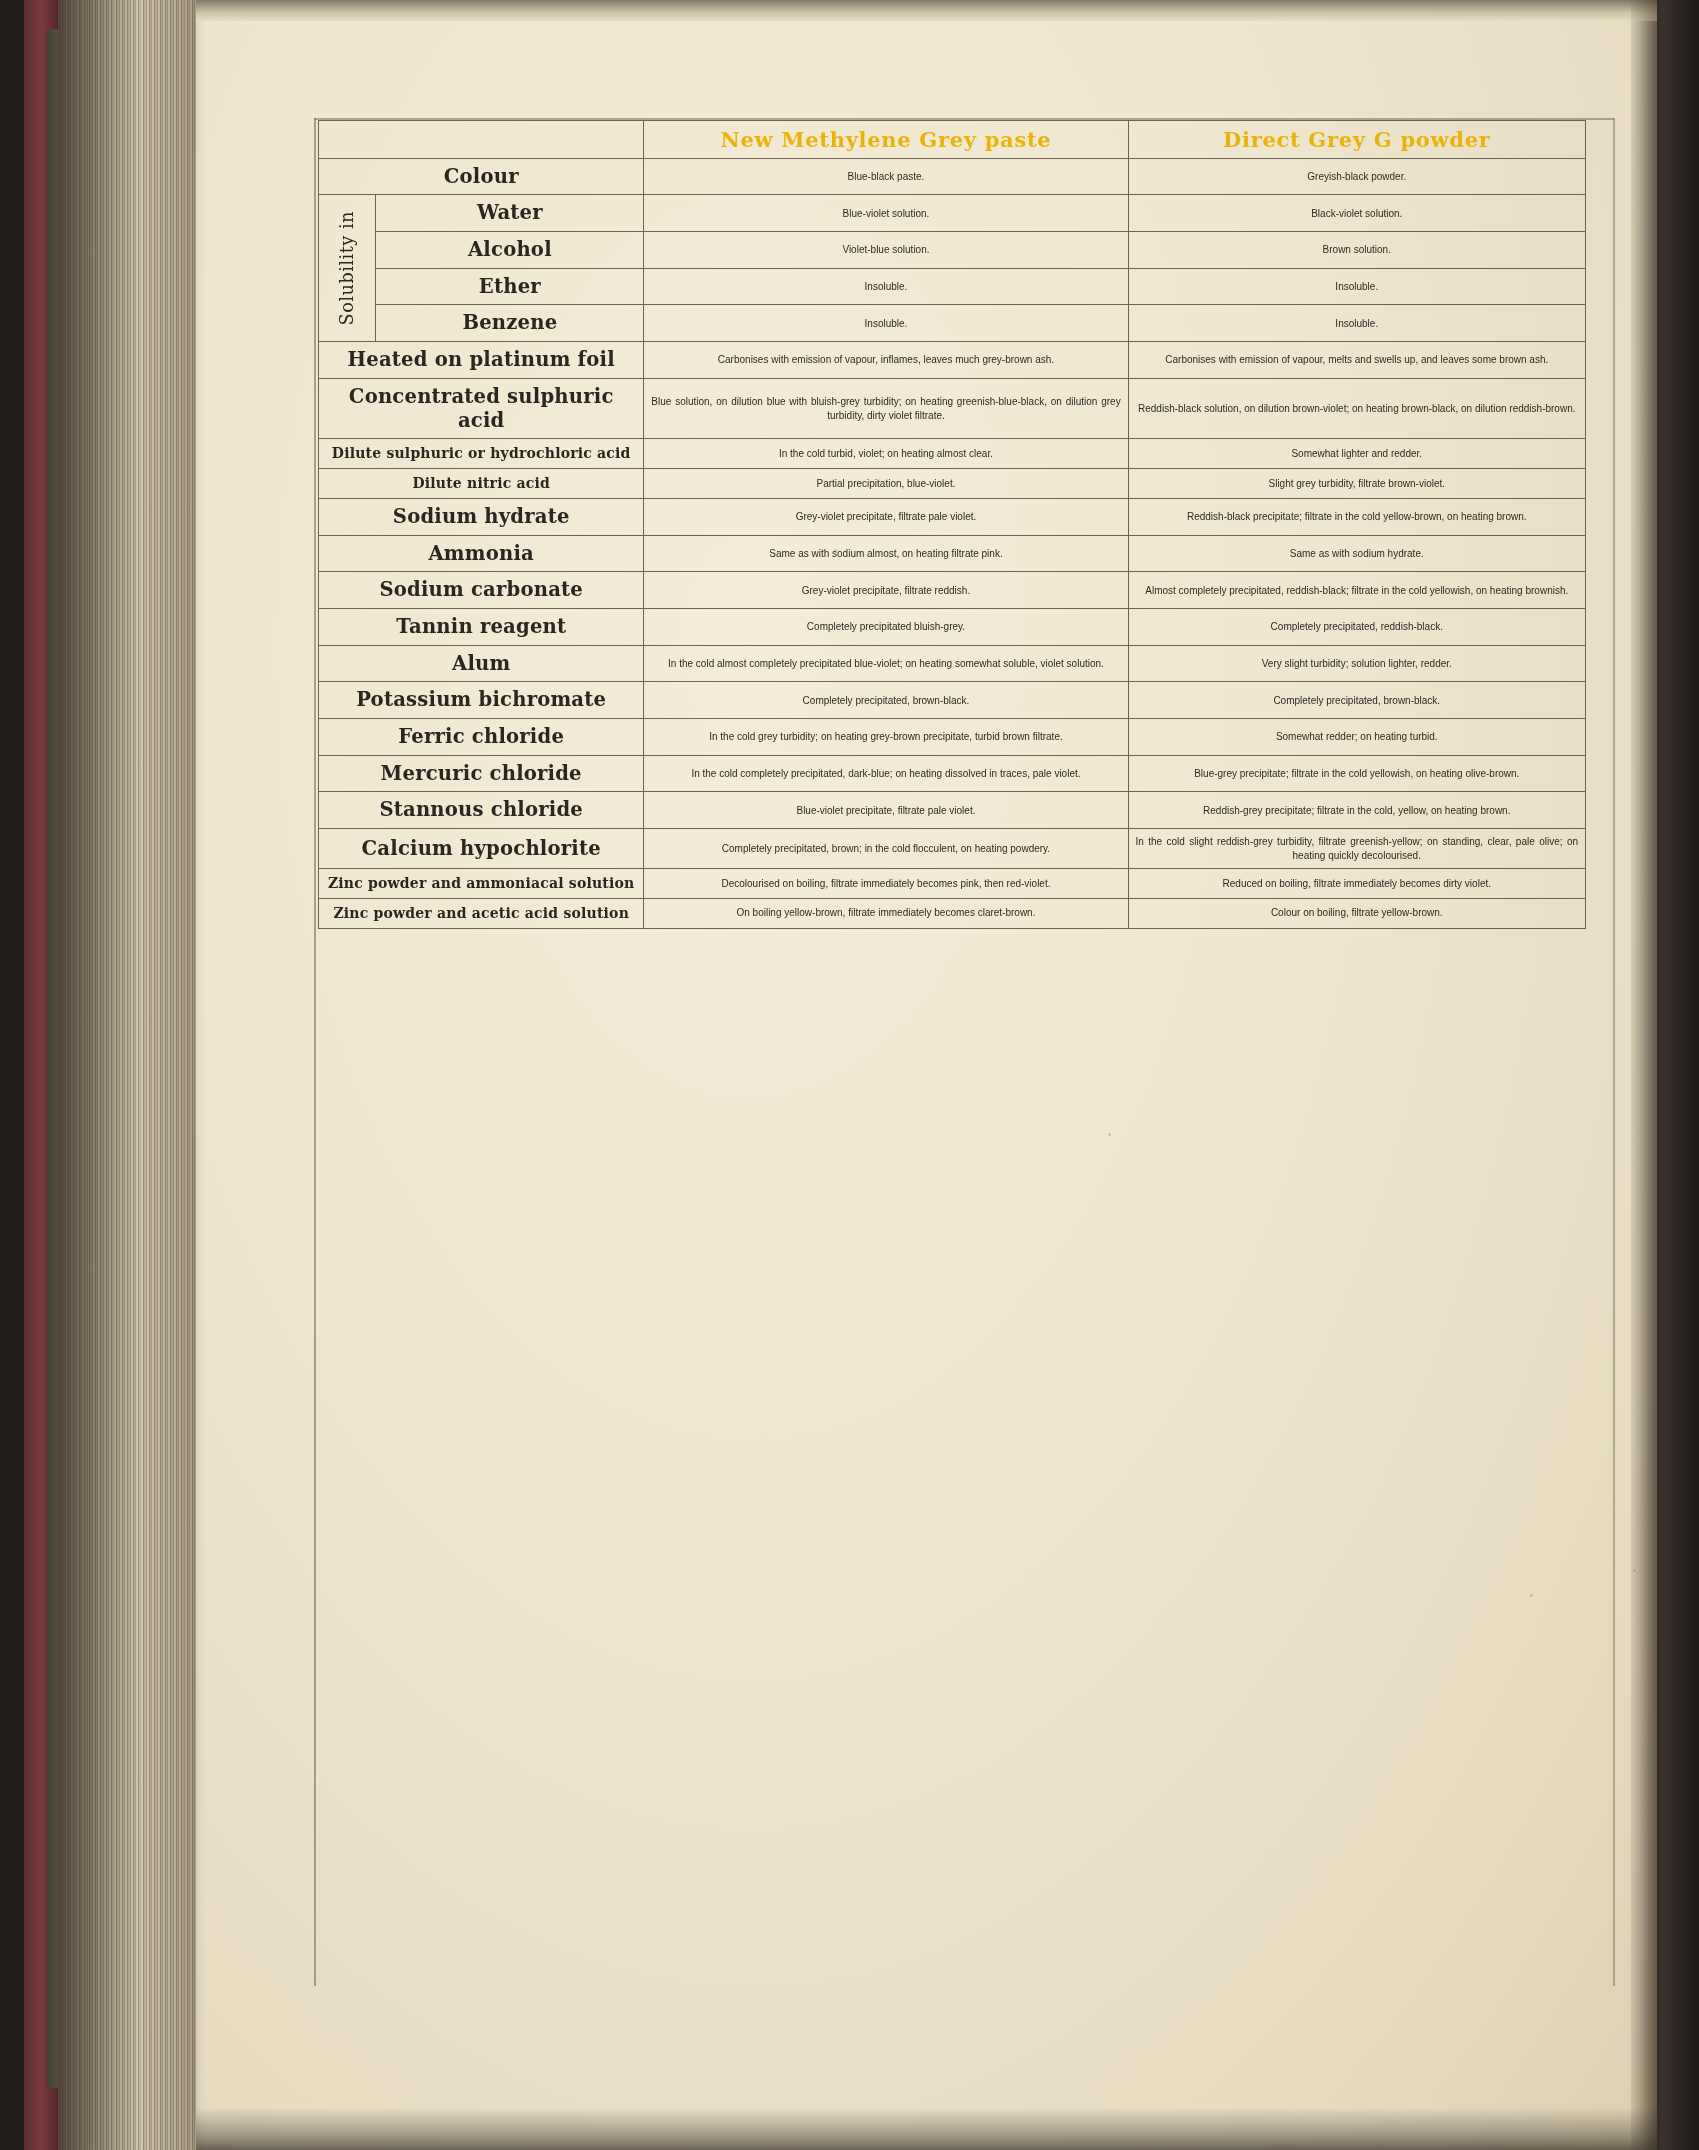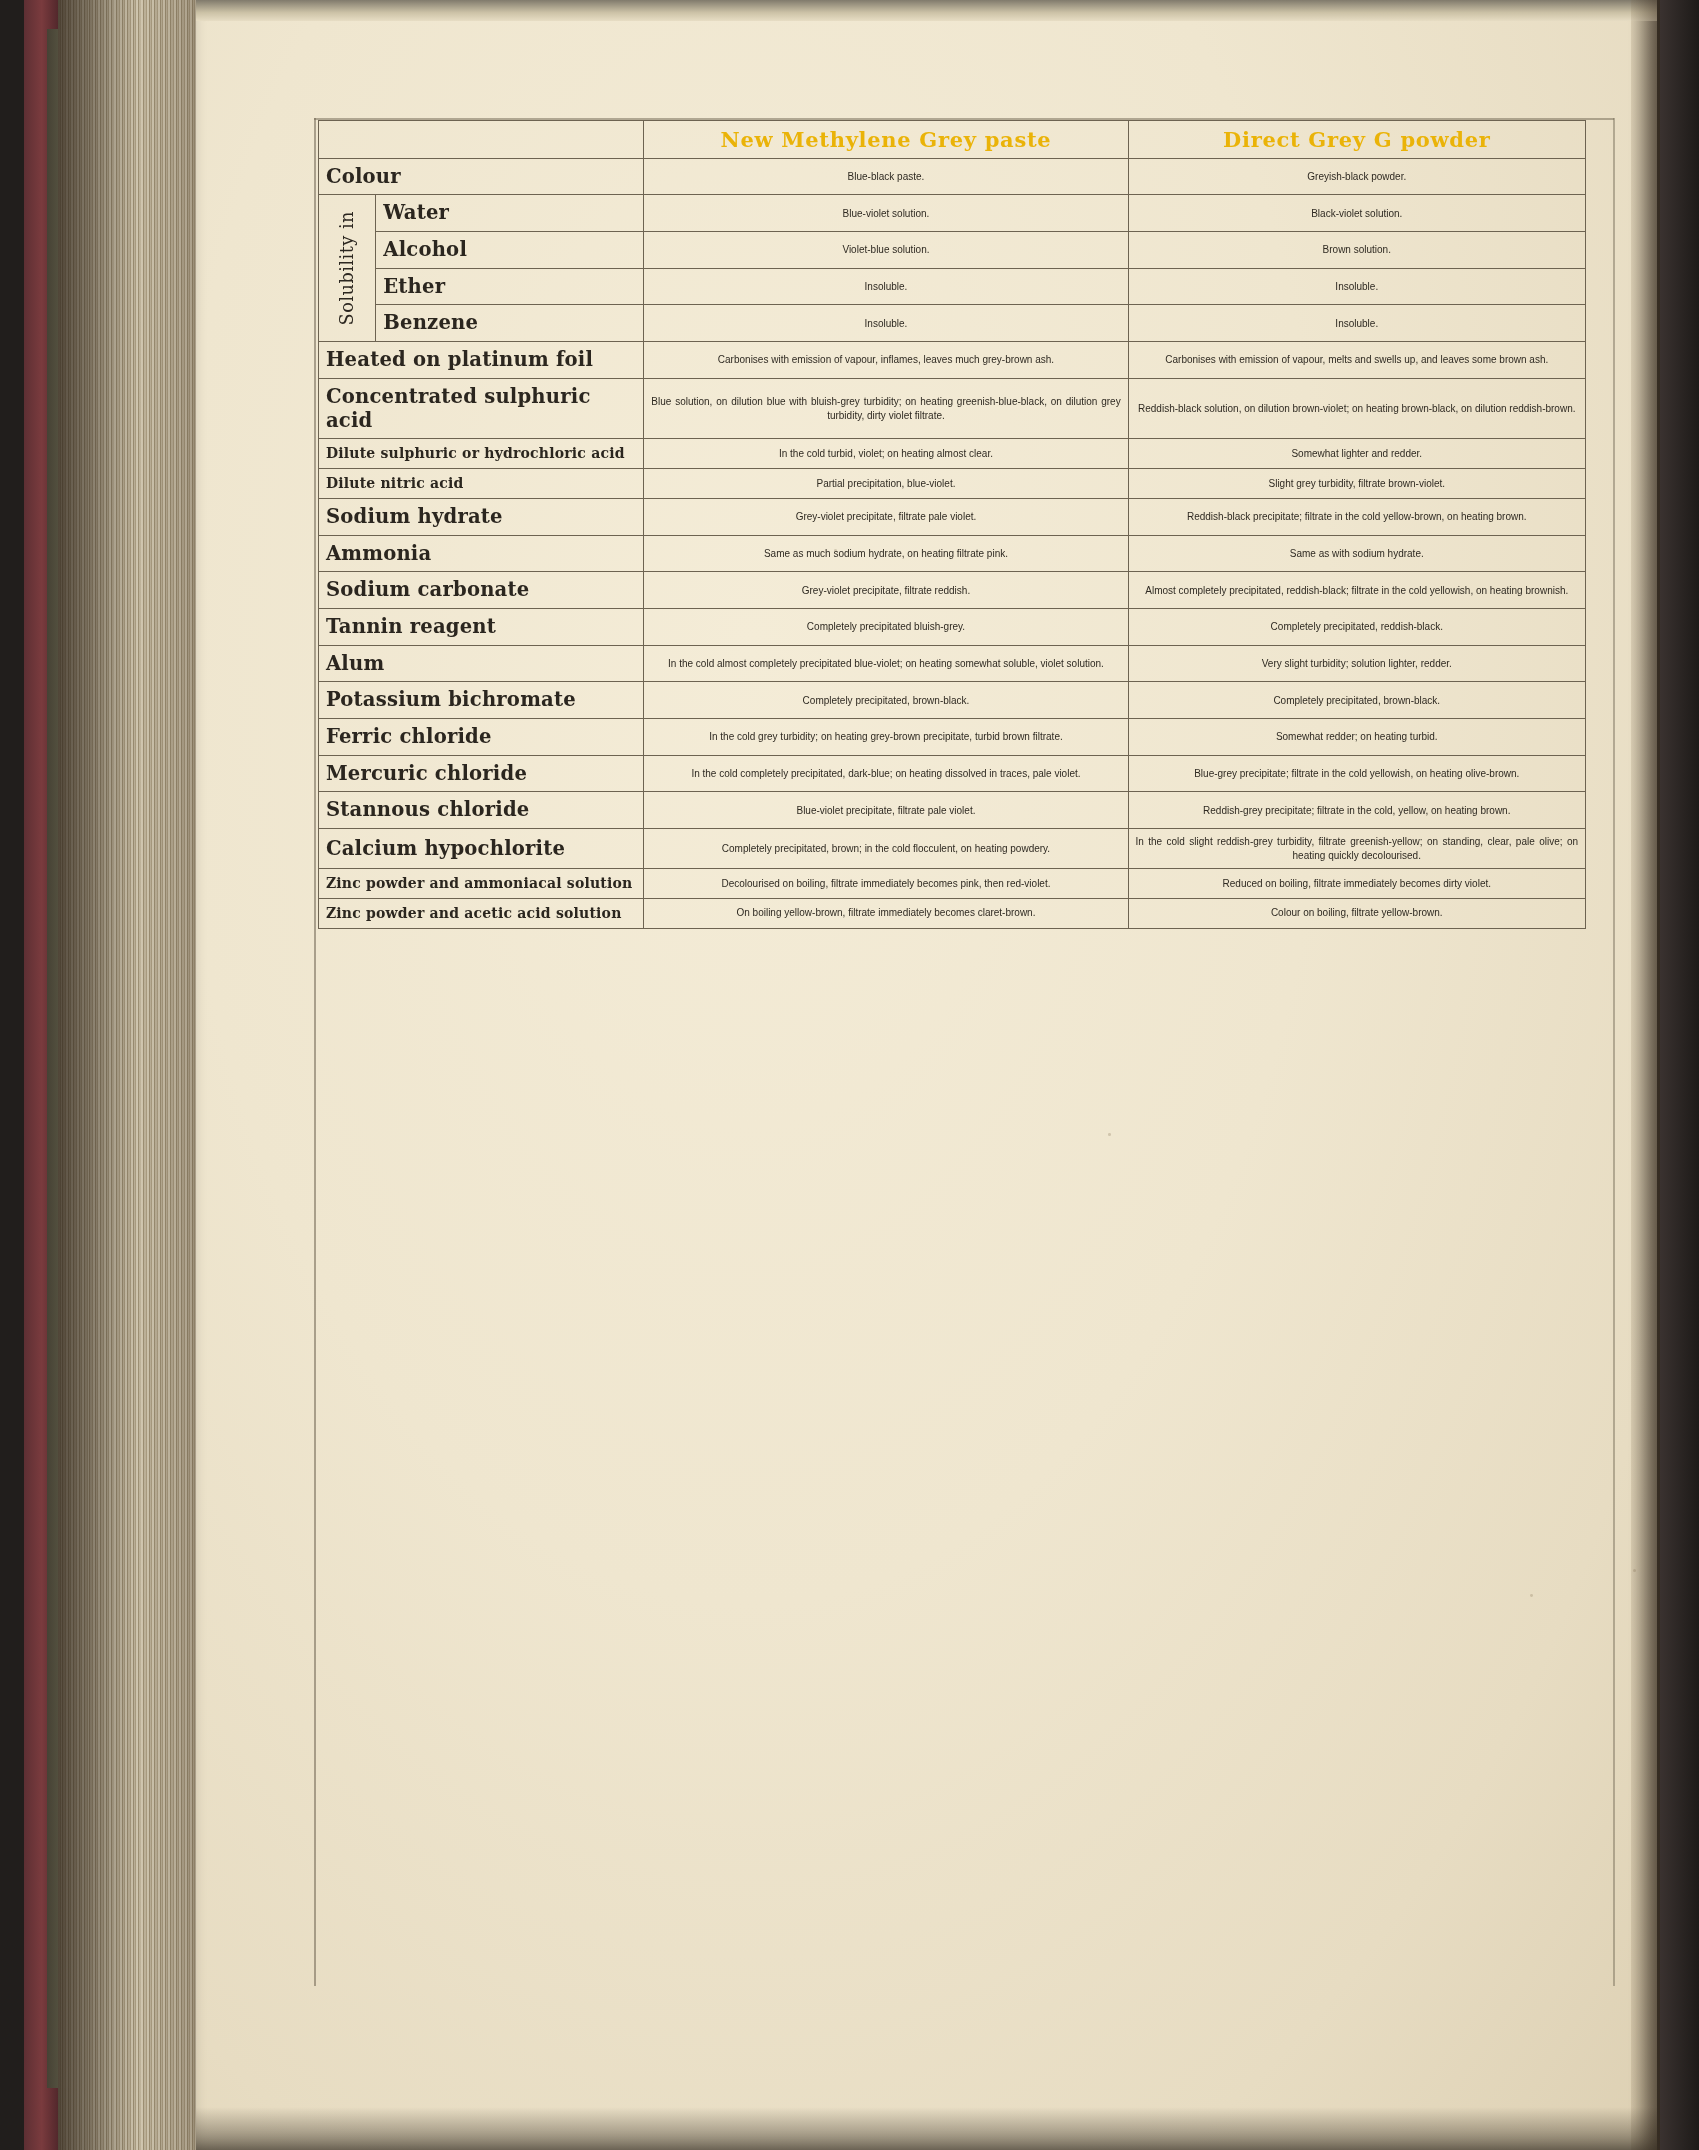--- a/index.html
+++ b/index.html
@@ -132,20 +132,21 @@
     text-align: center;
     font-size: 21px;
     letter-spacing: 0.7px;
     font-family: "DejaVu Serif", serif;
     font-weight: 700;
     padding: 13.7px 4.9px 14.7px;
     color: #eab308;
     margin-top: 36px;
   }
   .rowlabel {
+    text-align: center;
     font-size: 19.6px;
     font-weight: 700;
     font-family: "DejaVu Serif", serif;
     letter-spacing: 0.2px;
     line-height: 1.22;
     color: #2b261f;
     border-radius: 15px;
   }
   .rowlabel.sm { font-size: 14px; }
   .cellbody {
@@ -293,21 +294,21 @@
         </tr>
 
         <tr>
           <td class="rowlabel" colspan="2">Sodium hydrate</td>
           <td class="cellbody just">Grey-violet precipitate, filtrate pale violet.</td>
           <td class="cellbody just">Reddish-black precipitate; filtrate in the cold yellow-brown, on heating brown.</td>
         </tr>
 
         <tr>
           <td class="rowlabel" colspan="2">Ammonia</td>
-          <td class="cellbody just">Same as much sodium hydrate, on heating filtrate pink.</td>
+          <td class="cellbody just">Same as with sodium almost, on heating filtrate pink.</td>
           <td class="cellbody">Same as with sodium hydrate.</td>
         </tr>
 
         <tr>
           <td class="rowlabel" colspan="2">Sodium carbonate</td>
           <td class="cellbody just">Grey-violet precipitate, filtrate reddish.</td>
           <td class="cellbody just">Almost completely precipitated, reddish-black; filtrate in the cold yellowish, on heating brownish.</td>
         </tr>
 
         <tr>

